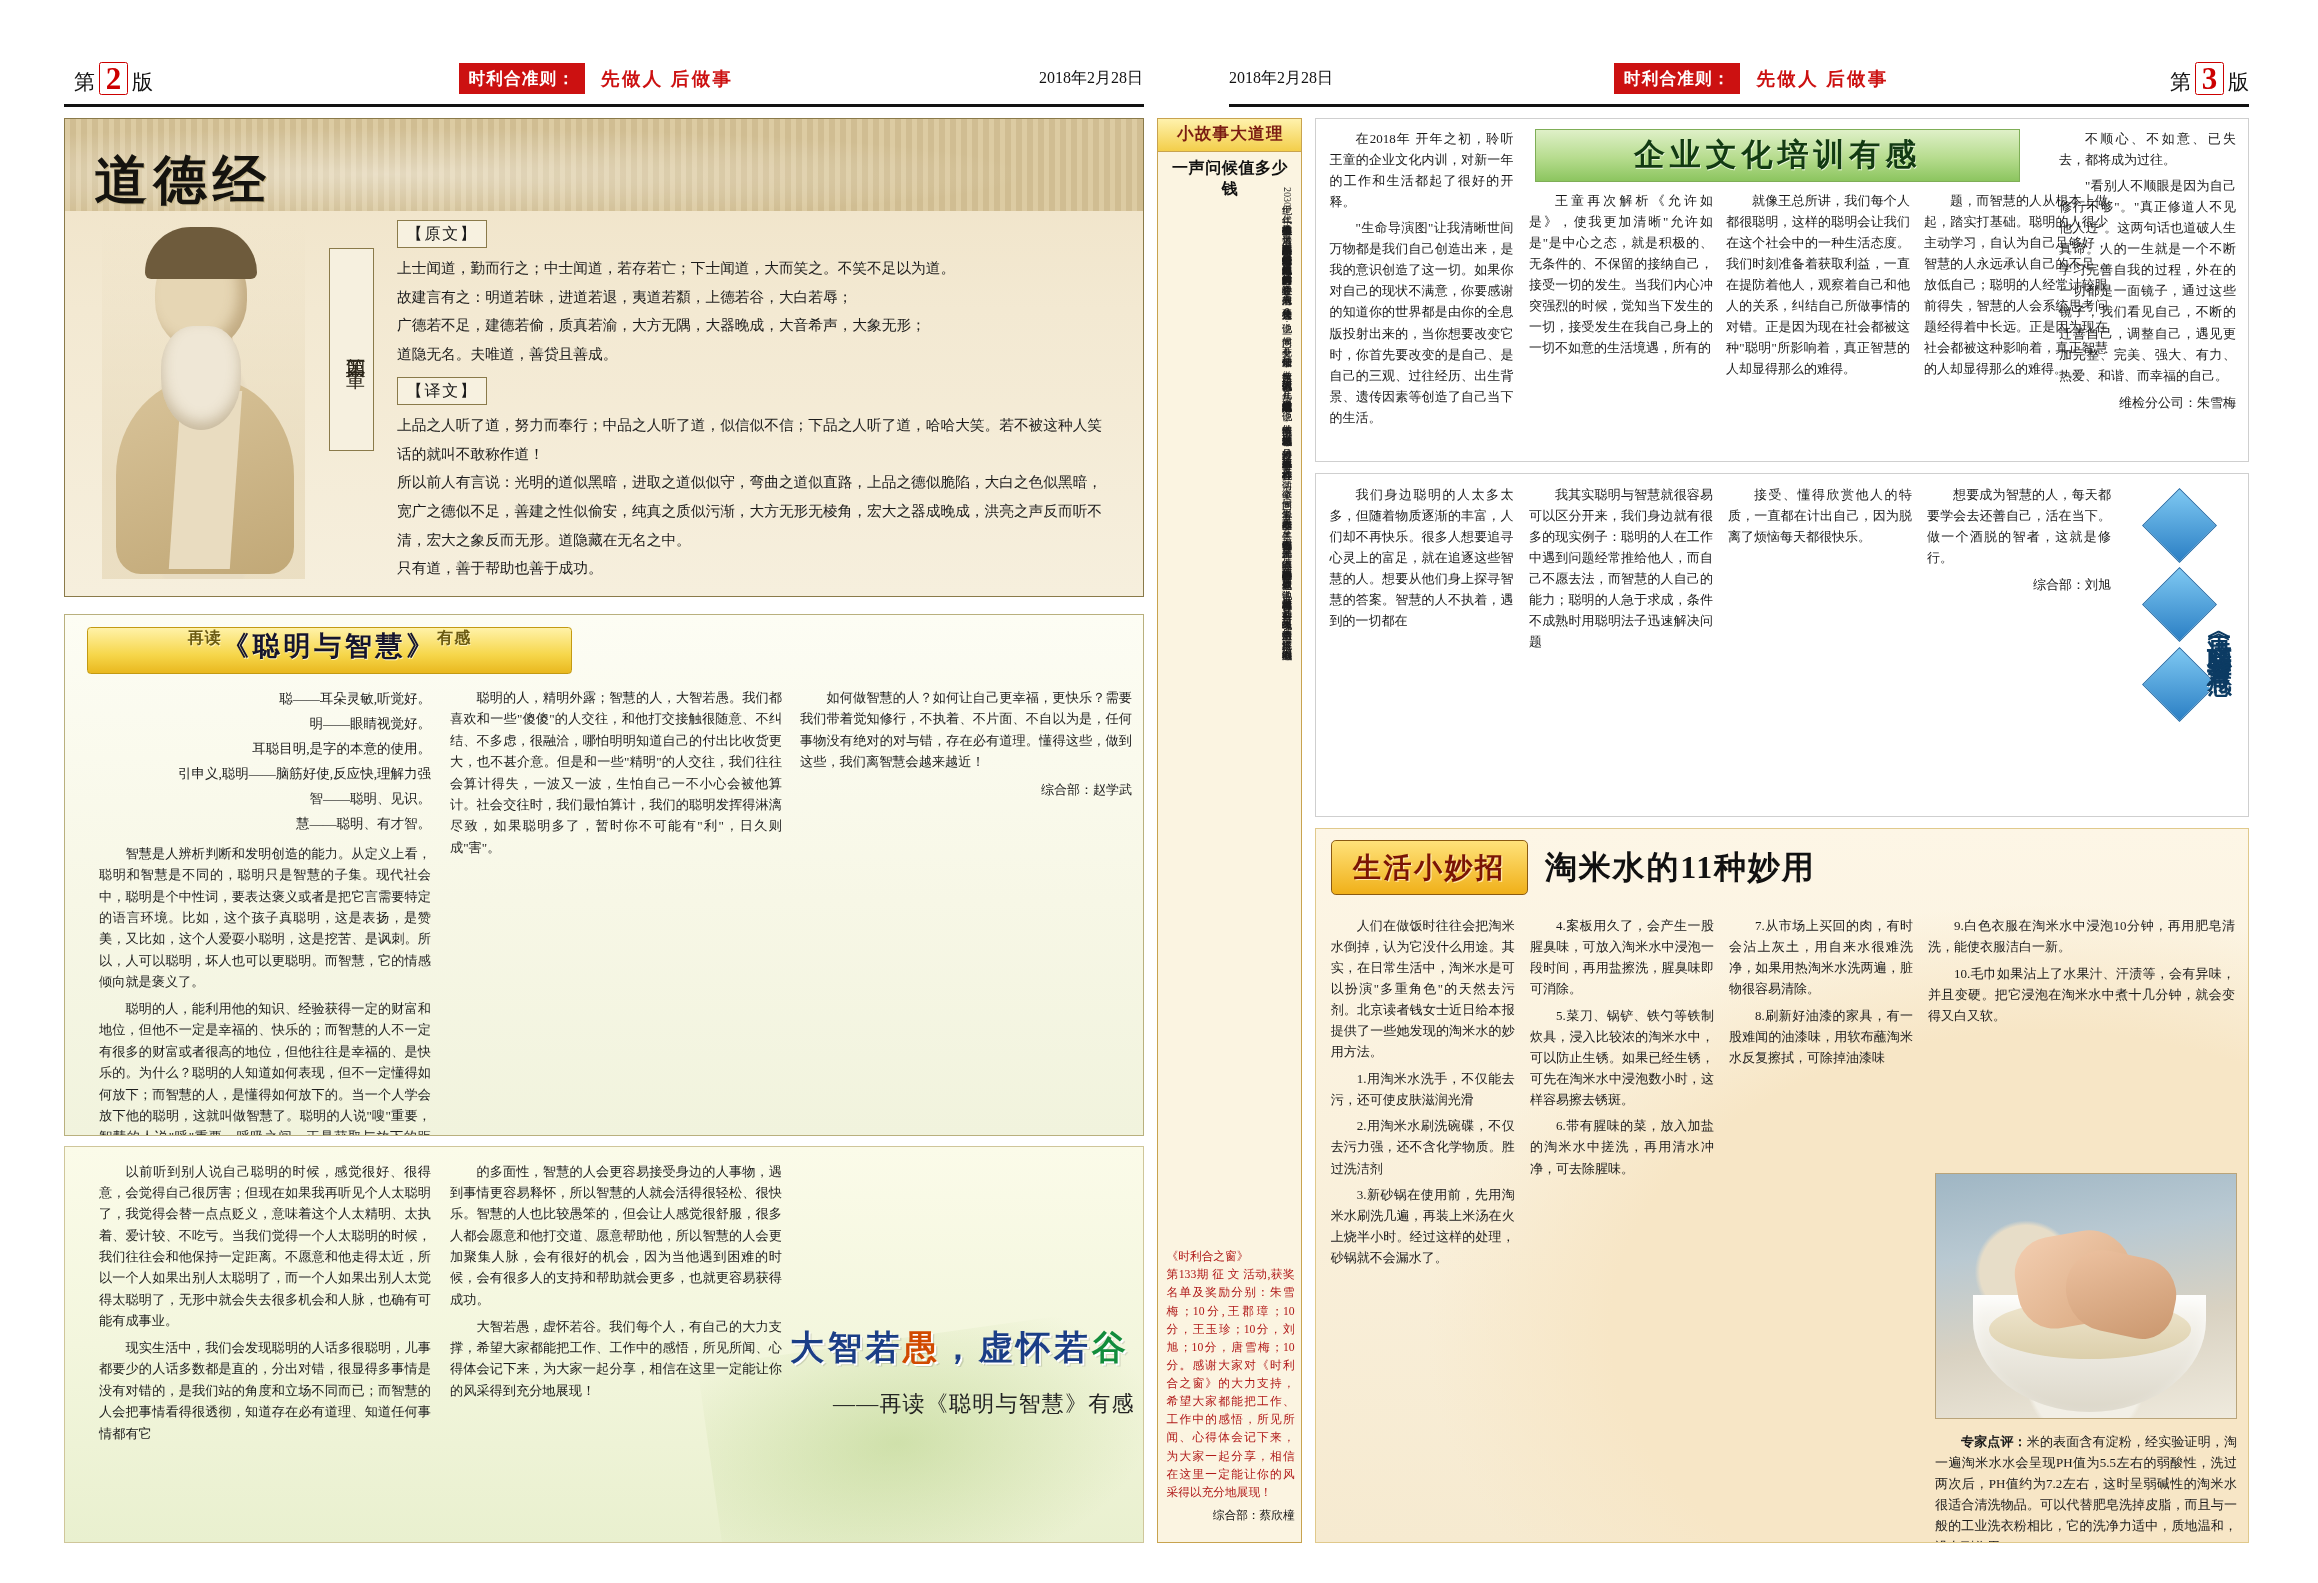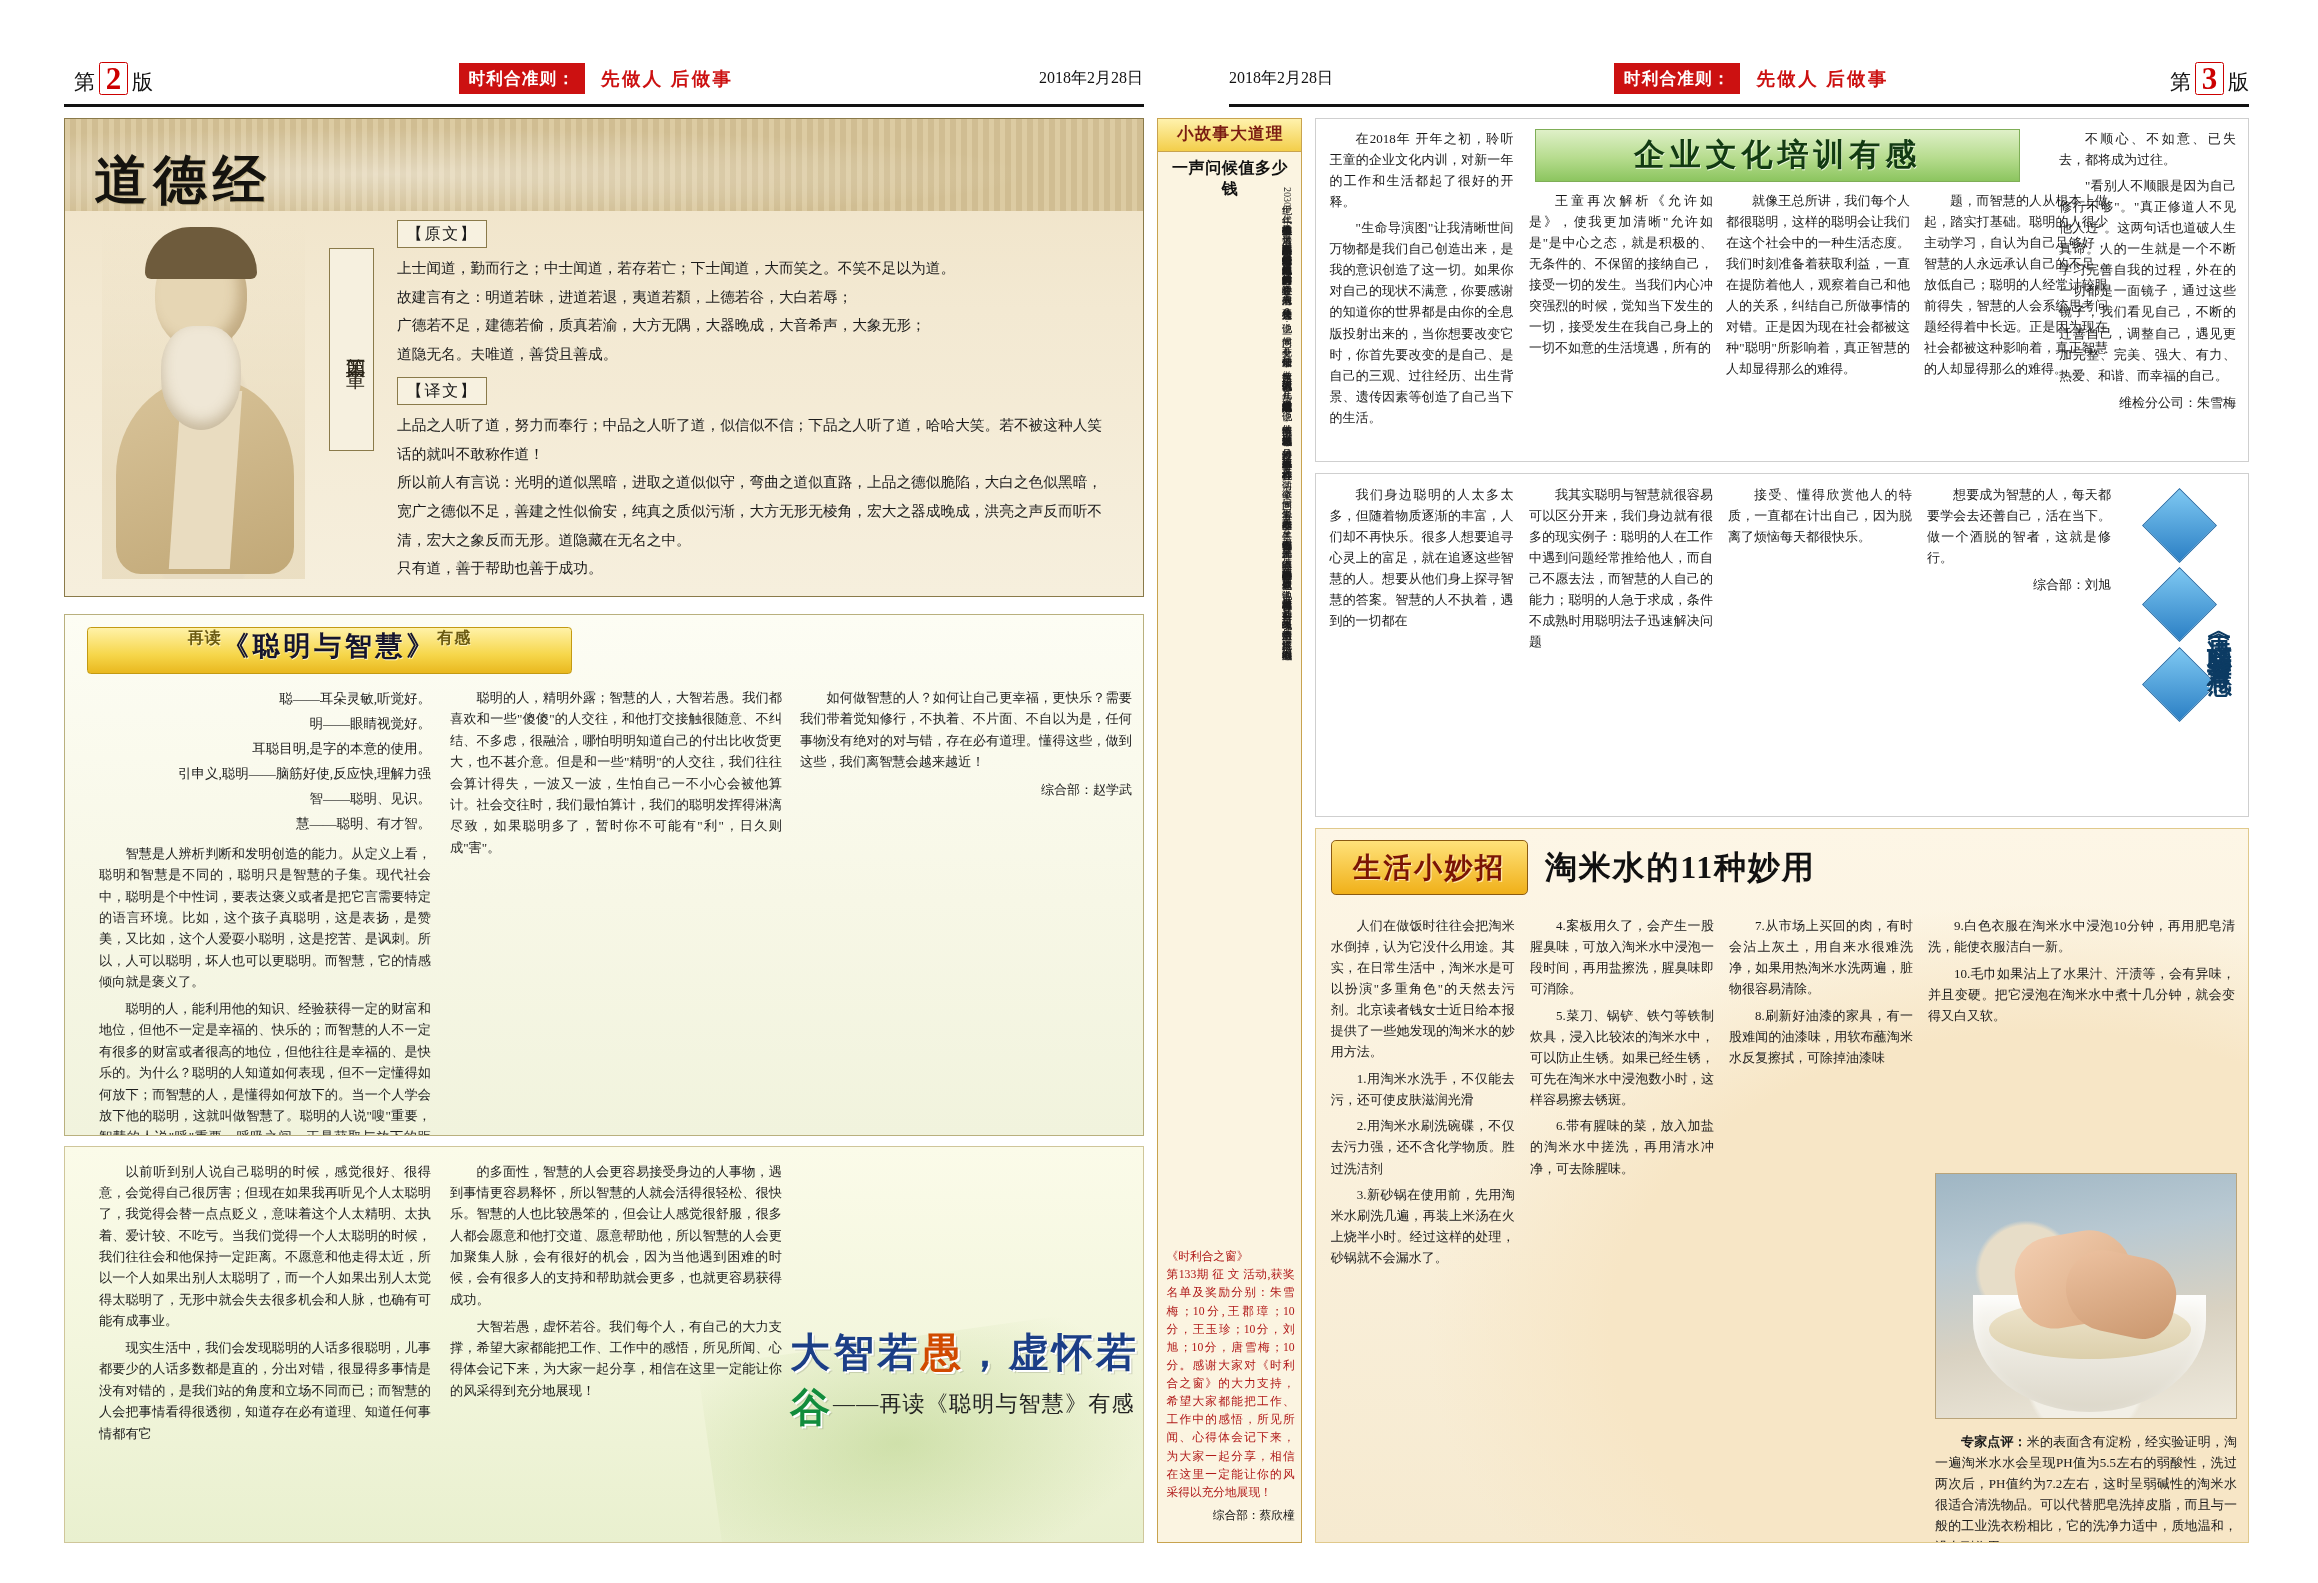--- a/index.html
+++ b/index.html
@@ -127,21 +127,21 @@
   .bl-leaf {
     position:absolute; right:-37px; bottom:-49px; width:467px; height:258px;
     background: radial-gradient(ellipse at 40% 40%, rgba(150,190,90,.35), rgba(200,220,150,0) 65%);
     transform: rotate(-8deg);
   }
   .bl-col { position:absolute; top:13.5px; width:332px; }
   .bl-c1 { left:34px; }
   .bl-c2 { left:385px; }
   .bigtitle {
     position:absolute; left:725px; top:178px; width:369px;
-    font-size:40px; font-weight:bold; letter-spacing:3.7px; color:#1b3e86;
+    font-size:34px; font-weight:bold; letter-spacing:3.7px; color:#1b3e86;
     text-shadow: 1.8px 1.8px 0 #fff, 3.1px 3.1px 0 rgba(0,0,0,.12);
   }
   .bigtitle .o { color:#d14a00; }
   .bigtitle .g { color:#128c3c; }
   .bigsub {
     position:absolute; left:768px; top:242px; width:319px;
     font-size:22px; color:#222; letter-spacing:1.2px;
   }
 
   

